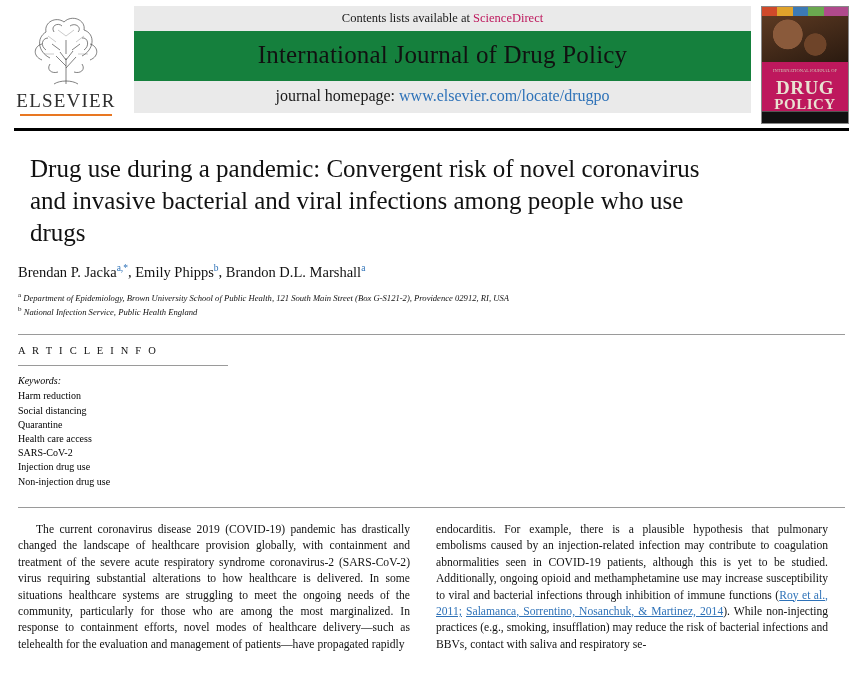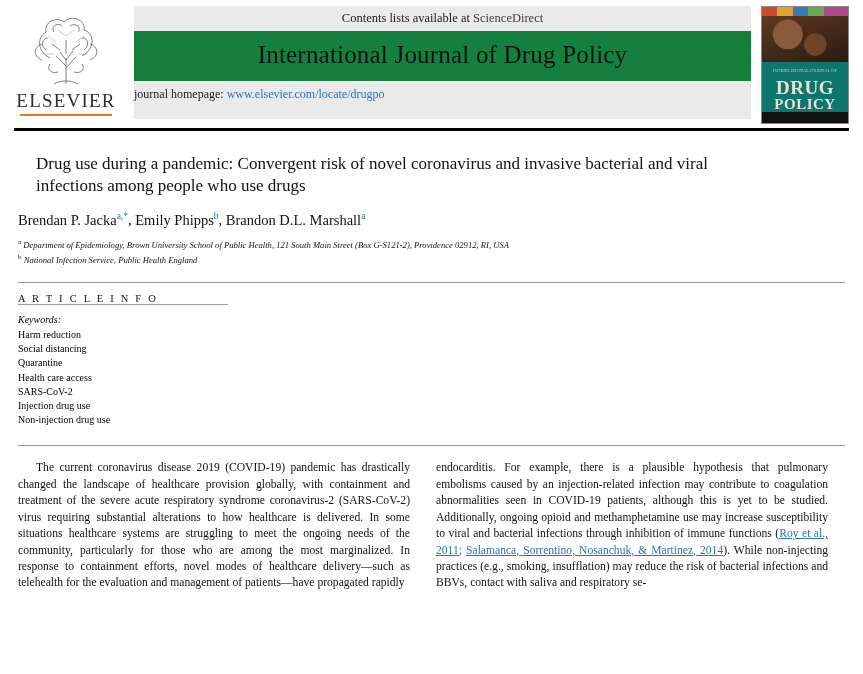--- a/index.html
+++ b/index.html
@@ -59,42 +59,43 @@
     display: flex;
     flex-direction: column;
   }
   .contents-bar {
     background: #eaeaea;
     text-align: center;
     font-size: 12.5px;
     padding: 5px 0 5px 0;
     color: #1a1a1a;
   }
-  .contents-bar a { color: #404040; text-decoration: none; }
+  .contents-bar a { color: #be185d; text-decoration: none; }
   .journal-title {
     background: #15803d;
     text-align: center;
     font-size: 25px;
     padding: 10px 0 12px 0;
     color: #111;
     letter-spacing: 0.2px;
   }
   .homepage-bar {
     background: #eaeaea;
-    font-size: 12px;
-    padding: 6px 0 17px 0;
+    text-align: center;
+    font-size: 16px;
+    padding: 6px 0 8px 0;
     color: #1a1a1a;
   }
   .homepage-bar a { color: #2e72b8; text-decoration: none; }
 
   .cover {
     width: 88px;
     flex: 0 0 88px;
     border: 1px solid #888;
-    background: #0f766e;
+    background: #be185d;
     position: relative;
     overflow: hidden;
   }
   .cover-topbar {
     height: 9px;
     background: linear-gradient(90deg,#d04a2a 0 18%, #e0a32b 18% 36%, #3c7ab5 36% 54%, #6aa84f 54% 72%, #b04a8c 72% 100%);
   }
   .cover-photo {
     height: 46px;
     background:
@@ -131,24 +132,24 @@
     height: 3px;
     background: #000;
     margin: 4px 14px 0 14px;
   }
 
   
   .titlearea {
     padding: 22px 18px 0 18px;
   }
   h1.article-title {
-    font-size: 17px;
+    font-size: 25px;
     font-weight: normal;
     line-height: 1.28;
-    margin: 0 0 14px 18px;
+    margin: 0 0 14px 12px;
     color: #111;
     max-width: 700px;
   }
   .authors {
     font-size: 14.5px;
     margin: 0 0 9px 0;
     color: #111;
   }
   .authors sup { font-size: 9.5px; color: #2e72b8; }
   .affil {
@@ -167,21 +168,21 @@
   }
 
   
   .infoarea {
     padding: 10px 18px 0 18px;
   }
   .info-head {
     font-size: 10.5px;
     letter-spacing: 2.2px;
     color: #111;
-    margin-bottom: 0;
+    margin-bottom: 9px;
   }
   .info-rule {
     width: 210px;
     height: 1px;
     background: #9a9a9a;
     margin-bottom: 9px;
   }
   .kw-label {
     font-size: 10px;
     font-style: italic;

